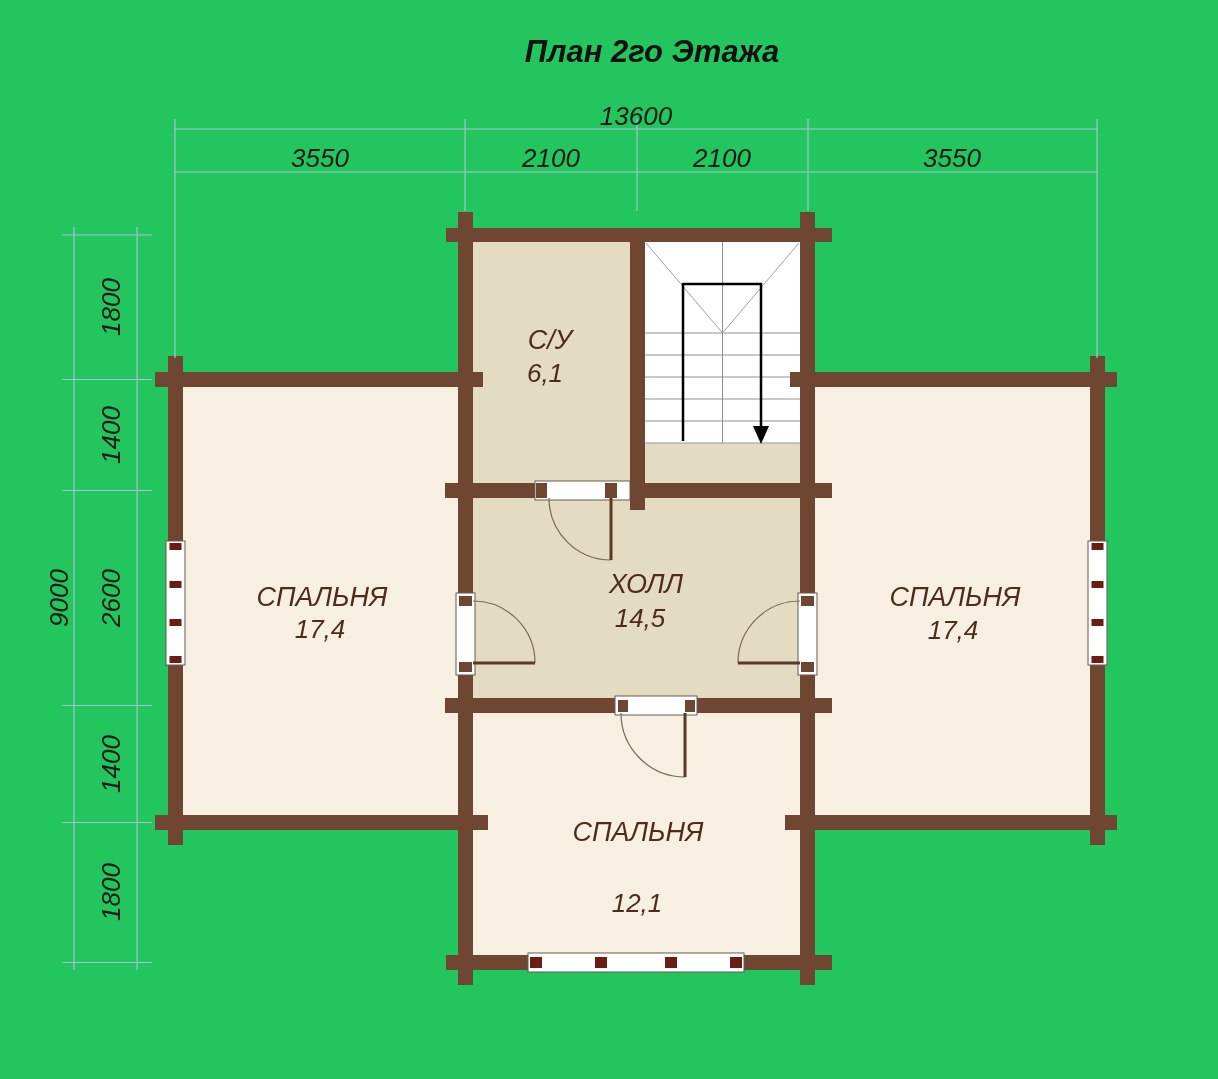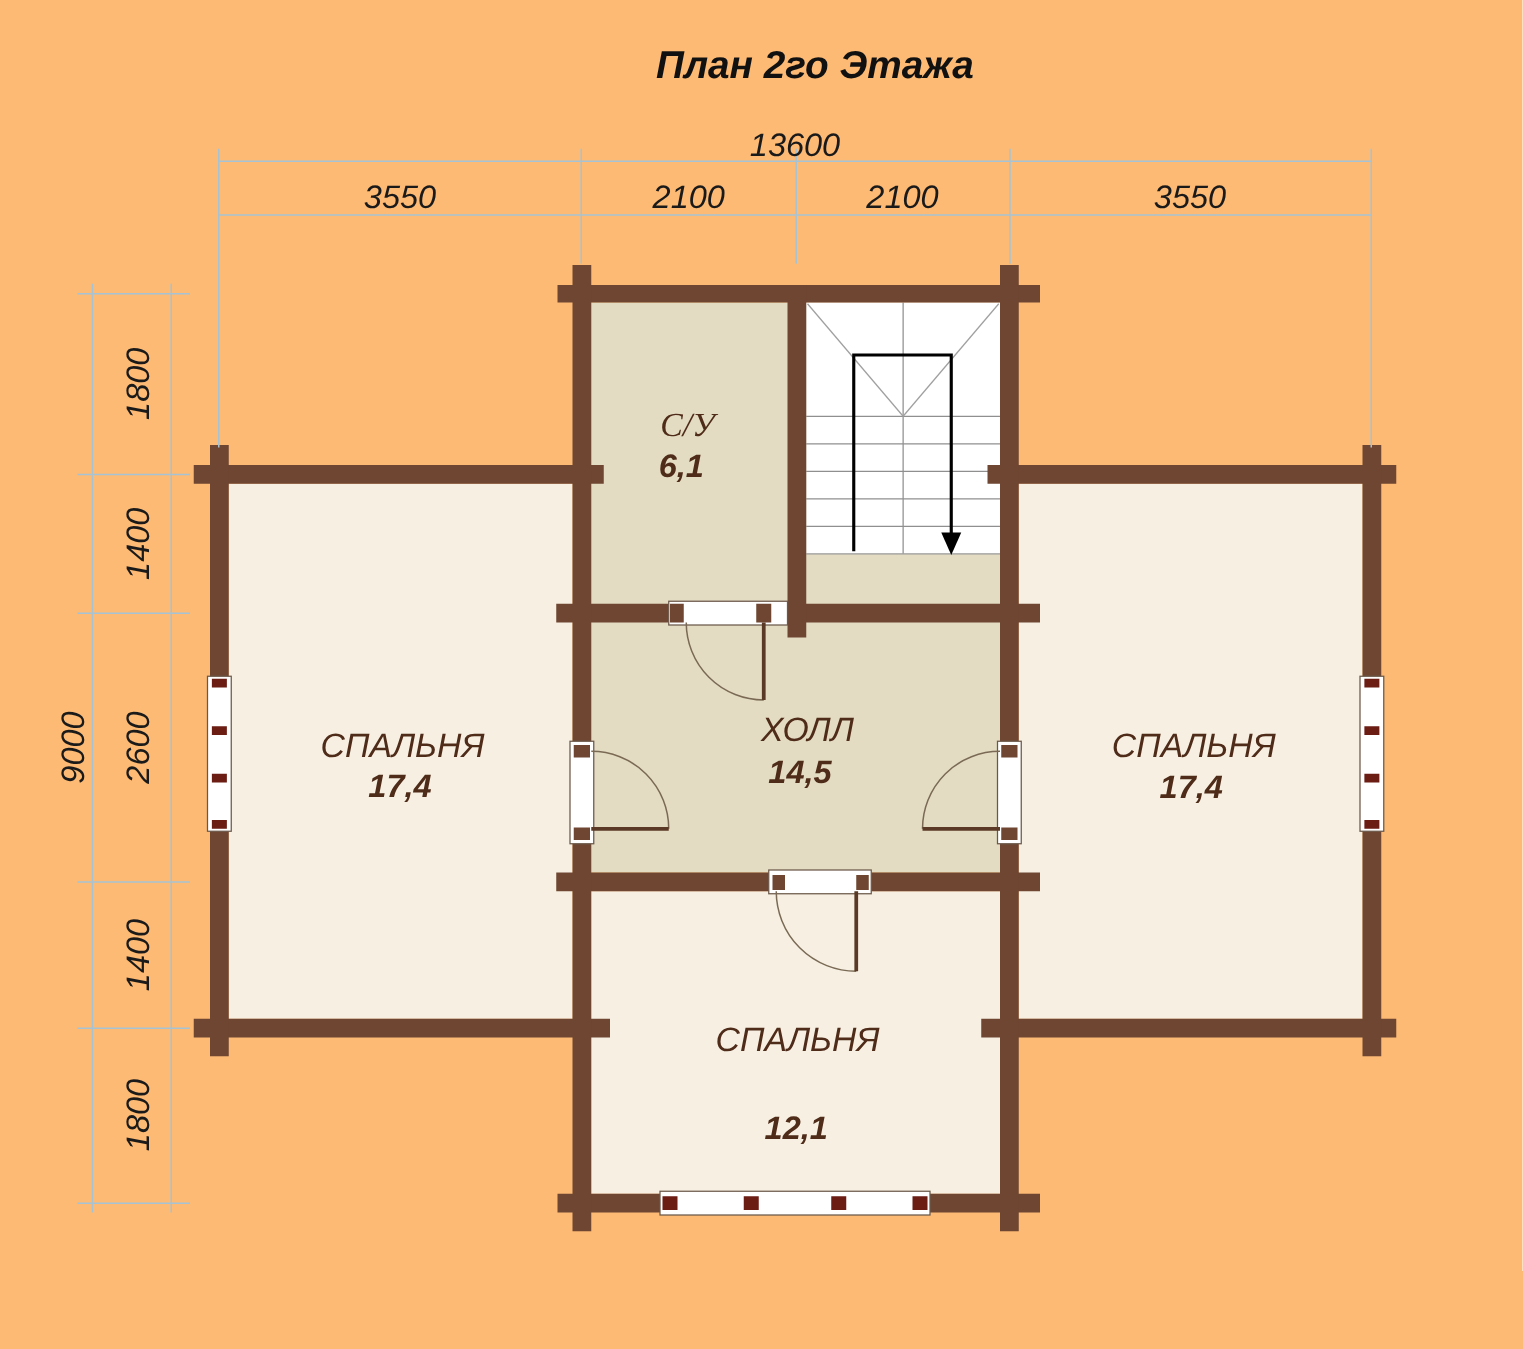--- a/index.html
+++ b/index.html
@@ -1,26 +1,26 @@
 <!DOCTYPE html>
 <html><head>
 <meta charset="utf-8">
 <style>
   html,body{margin:0;padding:0;background:#ffffff;}
   #canvas{
-    position:relative;width:1218px;height:1079px;background:#fdba74;overflow:hidden;
+    position:relative;width:1218px;height:1079px;background:#22c55e;overflow:hidden;
     font-family:"Liberation Sans",sans-serif;
   }
   svg{position:absolute;left:0;top:0;}
   .lbl{position:absolute;transform:translate(-50%,-50%);white-space:nowrap;font-style:italic;}
   .title{font-size:31px;font-weight:bold;color:#111;}
   .dim{font-size:26px;color:#1a1a1a;}
   .dim-rot{transform:translate(-50%,-50%) rotate(-90deg);}
   .room-name{font-size:27px;color:#4f2b19;}
-  .room-area{font-size:26px;color:#4f2b19;font-weight:bold;}
+  .room-area{font-size:26px;color:#4f2b19;}
 </style>
 </head>
 <body>
 
 <div id="canvas">
 
   <svg width="1218" height="1079" viewBox="0 0 1218 1079">
 
     <g>
       <rect x="473" y="242" width="327" height="456" fill="#e3dbc2"></rect>
@@ -151,21 +151,21 @@
   <div class="lbl dim" style="left:722px;top:158px;">2100</div>
   <div class="lbl dim" style="left:952px;top:158px;">3550</div>
 
   <div class="lbl dim dim-rot" style="left:59px;top:598px;">9000</div>
   <div class="lbl dim dim-rot" style="left:111px;top:307px;">1800</div>
   <div class="lbl dim dim-rot" style="left:111px;top:435px;">1400</div>
   <div class="lbl dim dim-rot" style="left:111px;top:598px;">2600</div>
   <div class="lbl dim dim-rot" style="left:111px;top:764px;">1400</div>
   <div class="lbl dim dim-rot" style="left:111px;top:892px;">1800</div>
 
-  <div class="lbl room-name" style="left:550px;top:340px;font-family:Liberation Serif, serif;">С/У</div>
+  <div class="lbl room-name" style="left:550px;top:340px;">С/У</div>
   <div class="lbl room-area" style="left:545px;top:373px;">6,1</div>
 
   <div class="lbl room-name" style="left:646px;top:584px;">ХОЛЛ</div>
   <div class="lbl room-area" style="left:640px;top:618px;">14,5</div>
 
   <div class="lbl room-name" style="left:322px;top:597px;">СПАЛЬНЯ</div>
   <div class="lbl room-area" style="left:320px;top:629px;">17,4</div>
 
   <div class="lbl room-name" style="left:955px;top:597px;">СПАЛЬНЯ</div>
   <div class="lbl room-area" style="left:953px;top:630px;">17,4</div>

